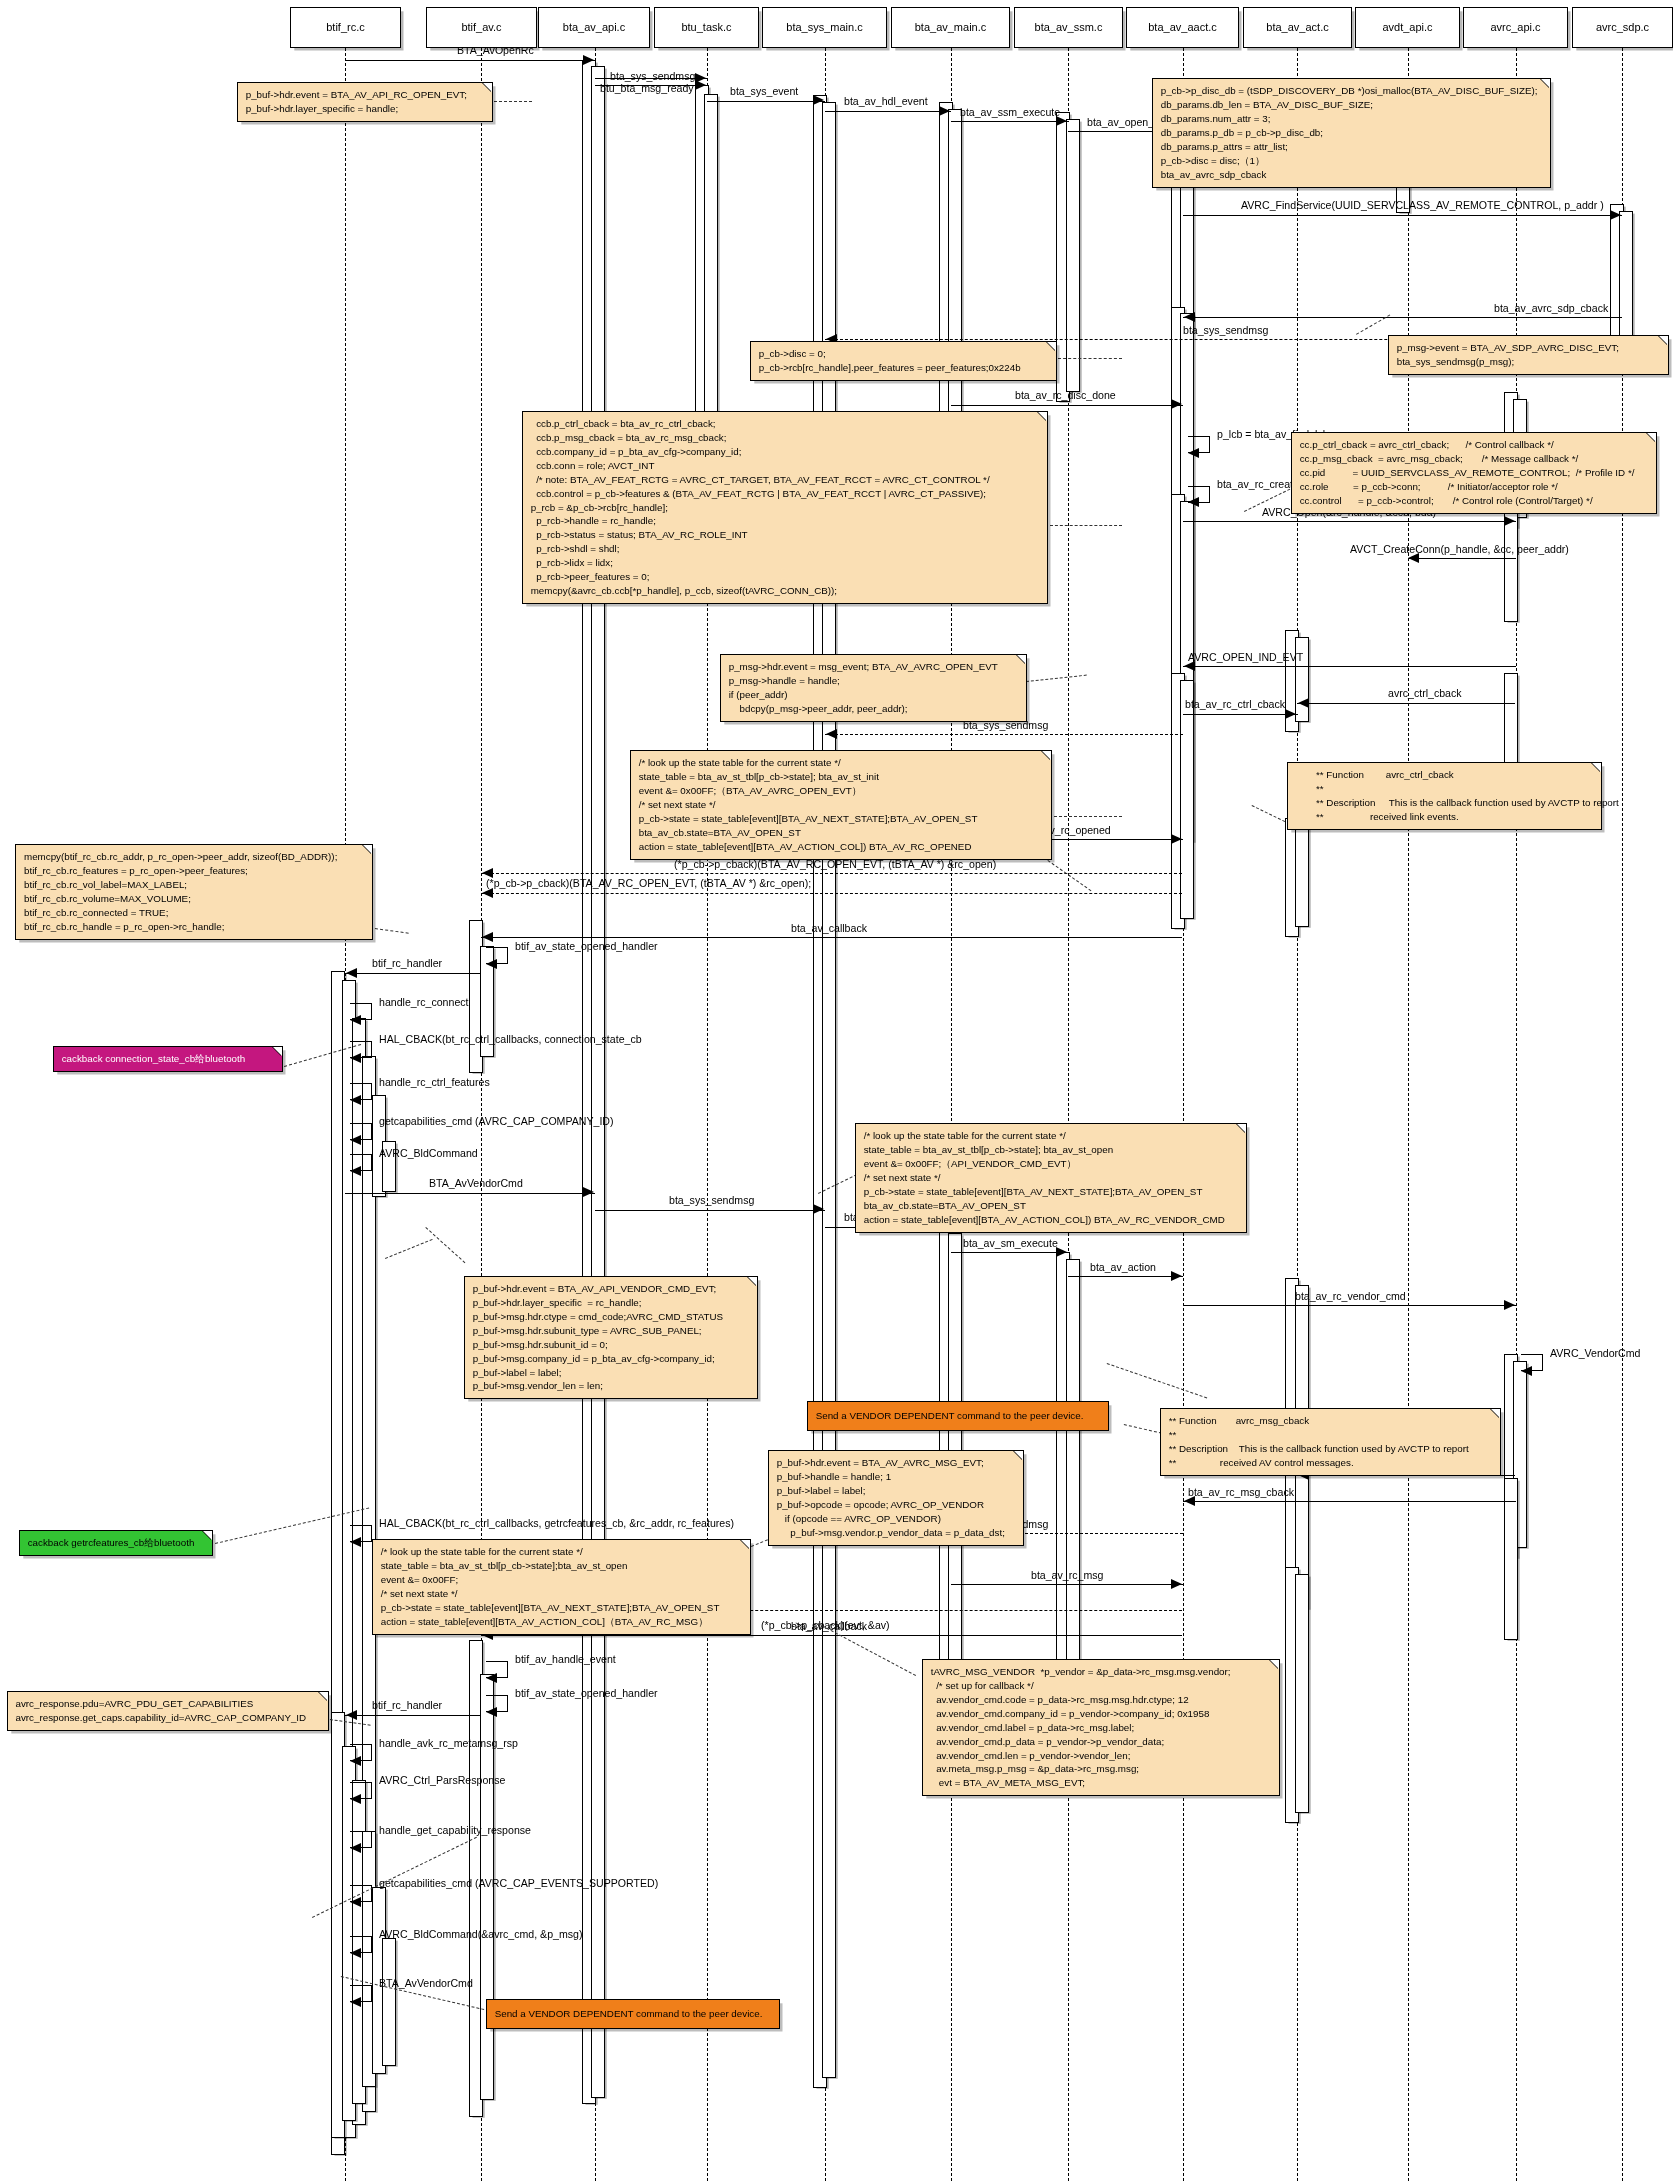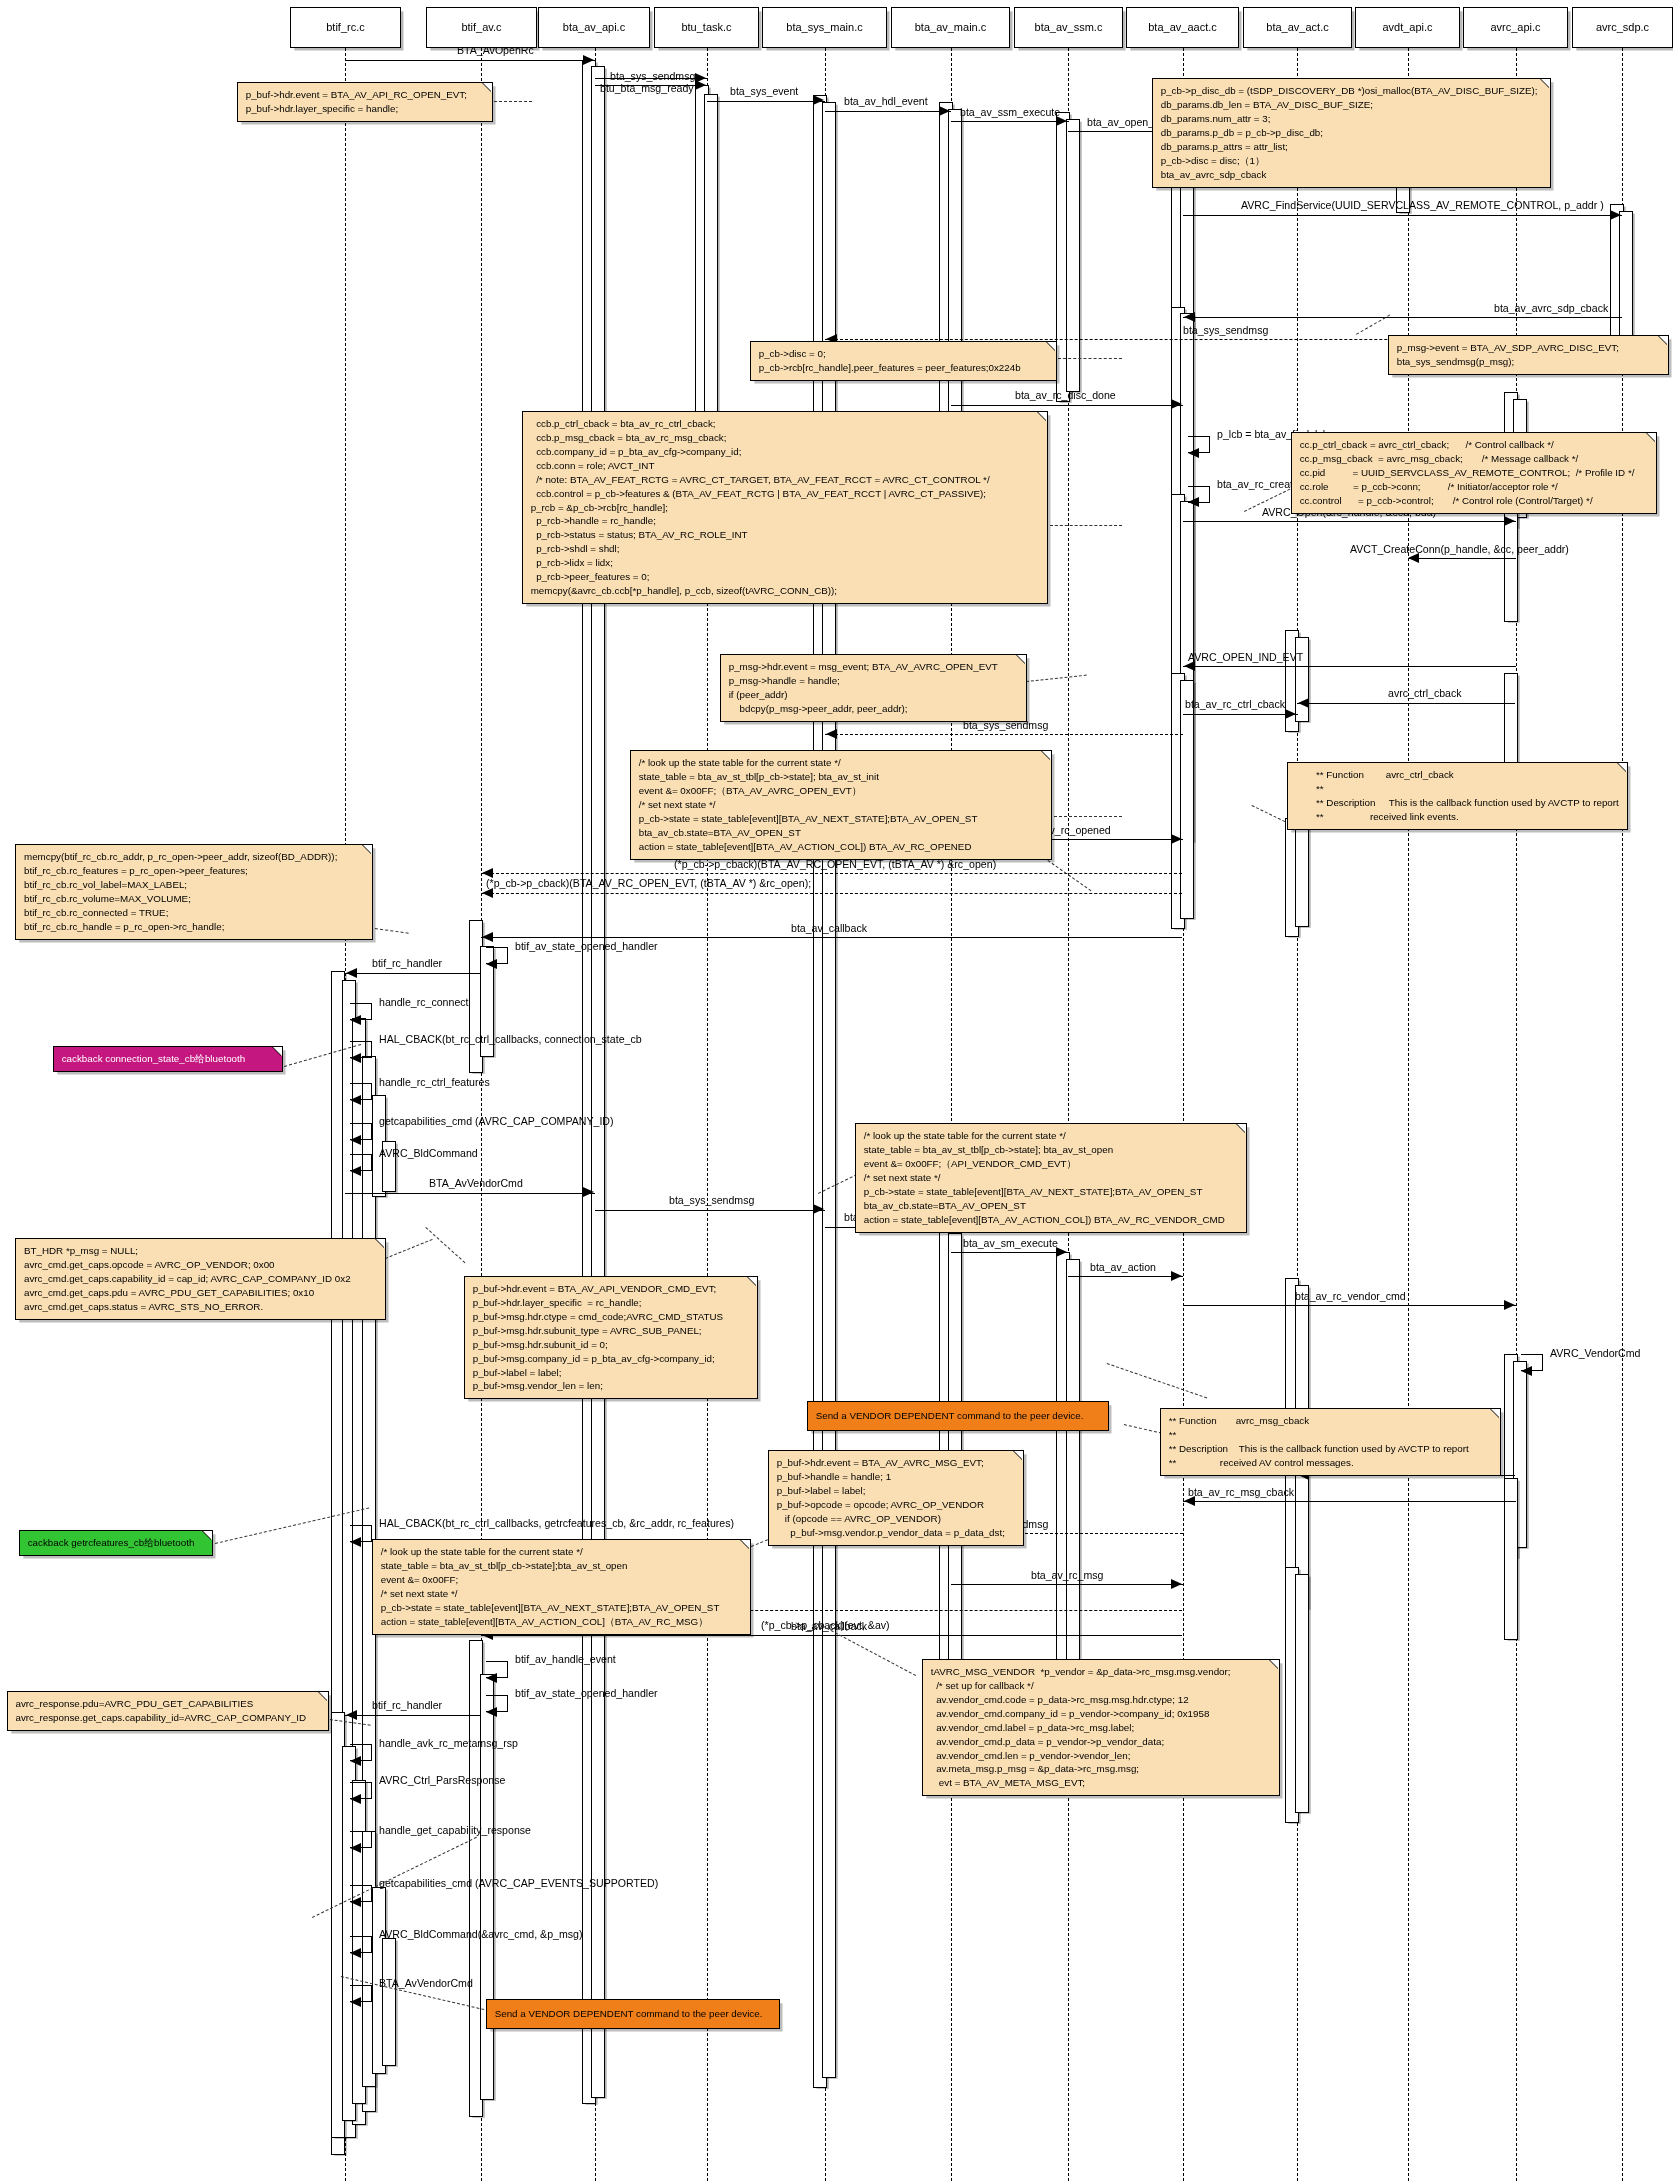--- a/index.html
+++ b/index.html
@@ -355,42 +355,37 @@
     bdcpy(p_msg-&gt;peer_addr, peer_addr);</div>
 
   <div class="note" style="left:630px;top:750px;width:422px;">/* look up the state table for the current state */
 state_table = bta_av_st_tbl[p_cb-&gt;state]; bta_av_st_init
 event &amp;= 0x00FF;（BTA_AV_AVRC_OPEN_EVT）
 /* set next state */
 p_cb-&gt;state = state_table[event][BTA_AV_NEXT_STATE];BTA_AV_OPEN_ST
 bta_av_cb.state=BTA_AV_OPEN_ST
 action = state_table[event][BTA_AV_ACTION_COL]) BTA_AV_RC_OPENED</div>
 
-  <div class="note" style="left:1287px;top:762px;width:341px;padding-left:28px;">** Function        avrc_ctrl_cback
+  <div class="note" style="left:1287px;top:762px;width:315px;padding-left:28px;">** Function        avrc_ctrl_cback
 **
 ** Description     This is the callback function used by AVCTP to report
 **                 received link events.</div>
 
 
   <div class="note" style="left:15.3px;top:844px;width:358px;">memcpy(btif_rc_cb.rc_addr, p_rc_open-&gt;peer_addr, sizeof(BD_ADDR));
 btif_rc_cb.rc_features = p_rc_open-&gt;peer_features;
 btif_rc_cb.rc_vol_label=MAX_LABEL;
 btif_rc_cb.rc_volume=MAX_VOLUME;
 btif_rc_cb.rc_connected = TRUE;
 btif_rc_cb.rc_handle = p_rc_open-&gt;rc_handle;</div>
 
   <div class="note pink" style="left:53px;top:1046px;width:230px;">cackback connection_state_cb给bluetooth</div>
 
   <div class="note green" style="left:19px;top:1530px;width:194px;">cackback getrcfeatures_cb给bluetooth</div>
 
-  <div class="note" style="left:15.3px;top:1238px;width:371px;">BT_HDR *p_msg = NULL;
-avrc_cmd.get_caps.opcode = AVRC_OP_VENDOR; 0x00
-avrc_cmd.get_caps.capability_id = cap_id; AVRC_CAP_COMPANY_ID 0x2
-avrc_cmd.get_caps.pdu = AVRC_PDU_GET_CAPABILITIES; 0x10
-avrc_cmd.get_caps.status = AVRC_STS_NO_ERROR.</div>
 
   <div class="note" style="left:855px;top:1123px;width:392px;">/* look up the state table for the current state */
 state_table = bta_av_st_tbl[p_cb-&gt;state]; bta_av_st_open
 event &amp;= 0x00FF;（API_VENDOR_CMD_EVT）
 /* set next state */
 p_cb-&gt;state = state_table[event][BTA_AV_NEXT_STATE];BTA_AV_OPEN_ST
 bta_av_cb.state=BTA_AV_OPEN_ST
 action = state_table[event][BTA_AV_ACTION_COL]) BTA_AV_RC_VENDOR_CMD</div>
 
   <div class="note" style="left:464px;top:1276px;width:294px;">p_buf-&gt;hdr.event = BTA_AV_API_VENDOR_CMD_EVT;

